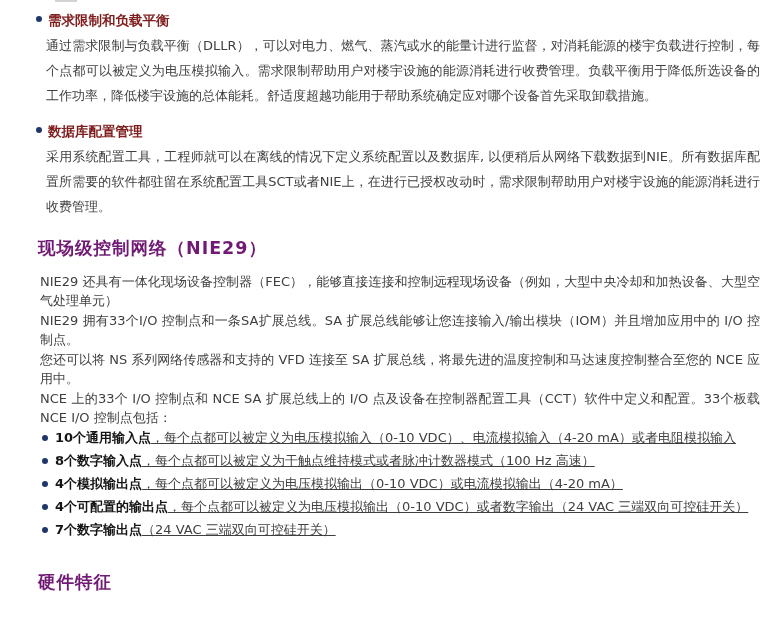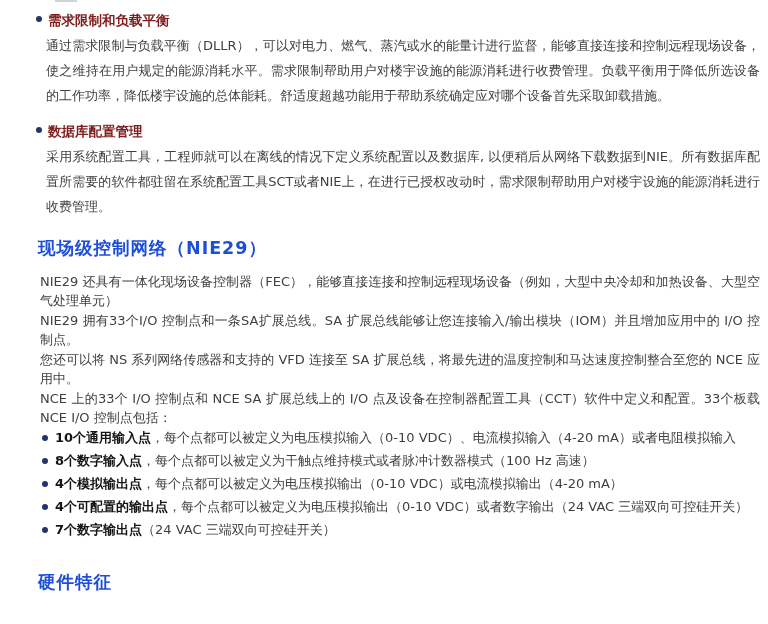--- a/index.html
+++ b/index.html
@@ -25,47 +25,47 @@
     background: #1f3768; display: inline-block;
   }
   .feature-title { font-weight: bold; font-size: 13.5px; color: #7f1d1d; }
   .feature-body {
     margin: 0 0 13px 10px; font-size: 13px; line-height: 25px;
     color: #3f3f3f; text-align: justify;
   }
 
   
   .section-heading {
-    font-size: 17.5px; font-weight: bold; color: #1d4ed8;
+    font-size: 17.5px; font-weight: bold; color: #701a75;
     margin: 17px 0 12px 2px; letter-spacing: 1px;
   }
 
   
   .para { margin: 0 0 1px 4px; font-size: 13px; line-height: 19px; text-align: justify; }
 
   
   .io-list { margin: 3px 0 0 6px; }
   .io-item { position: relative; padding-left: 13px; margin: 0 0 7px 0; font-size: 13px; line-height: 16px; }
   .io-item .dot { top: 5px; }
   .io-lead { font-weight: bold; color: #141414; }
-  .io-rest { color: #3f3f3f; }
+  .io-rest { color: #3f3f3f; text-decoration: underline; }
 </style>
 </head>
 <body>
 
 <div class="top-artifact"></div>
 
 <div class="content">
 
   <div>
     <div class="feature-title-row">
       <span class="dot"></span>
       <span class="feature-title">需求限制和负载平衡</span>
     </div>
-    <p class="feature-body">通过需求限制与负载平衡（DLLR），可以对电力、燃气、蒸汽或水的能量计进行监督，能够直接连接和控制远程现场设备，使之维持在用户规定的能源消耗水平。需求限制帮助用户对楼宇设施的能源消耗进行收费管理。负载平衡用于降低所选设备的工作功率，降低楼宇设施的总体能耗。舒适度超越功能用于帮助系统确定应对哪个设备首先采取卸载措施。</p>
+    <p class="feature-body">通过需求限制与负载平衡（DLLR），可以对电力、燃气、蒸汽或水的能量计进行监督，对消耗能源的楼宇负载进行控制，每个点都可以被定义为电压模拟输入。需求限制帮助用户对楼宇设施的能源消耗进行收费管理。负载平衡用于降低所选设备的工作功率，降低楼宇设施的总体能耗。舒适度超越功能用于帮助系统确定应对哪个设备首先采取卸载措施。</p>
   </div>
 
   <div>
     <div class="feature-title-row">
       <span class="dot"></span>
       <span class="feature-title">数据库配置管理</span>
     </div>
     <p class="feature-body">采用系统配置工具，工程师就可以在离线的情况下定义系统配置以及数据库, 以便稍后从网络下载数据到NIE。所有数据库配置所需要的软件都驻留在系统配置工具SCT或者NIE上，在进行已授权改动时，需求限制帮助用户对楼宇设施的能源消耗进行收费管理。</p>
   </div>
 

